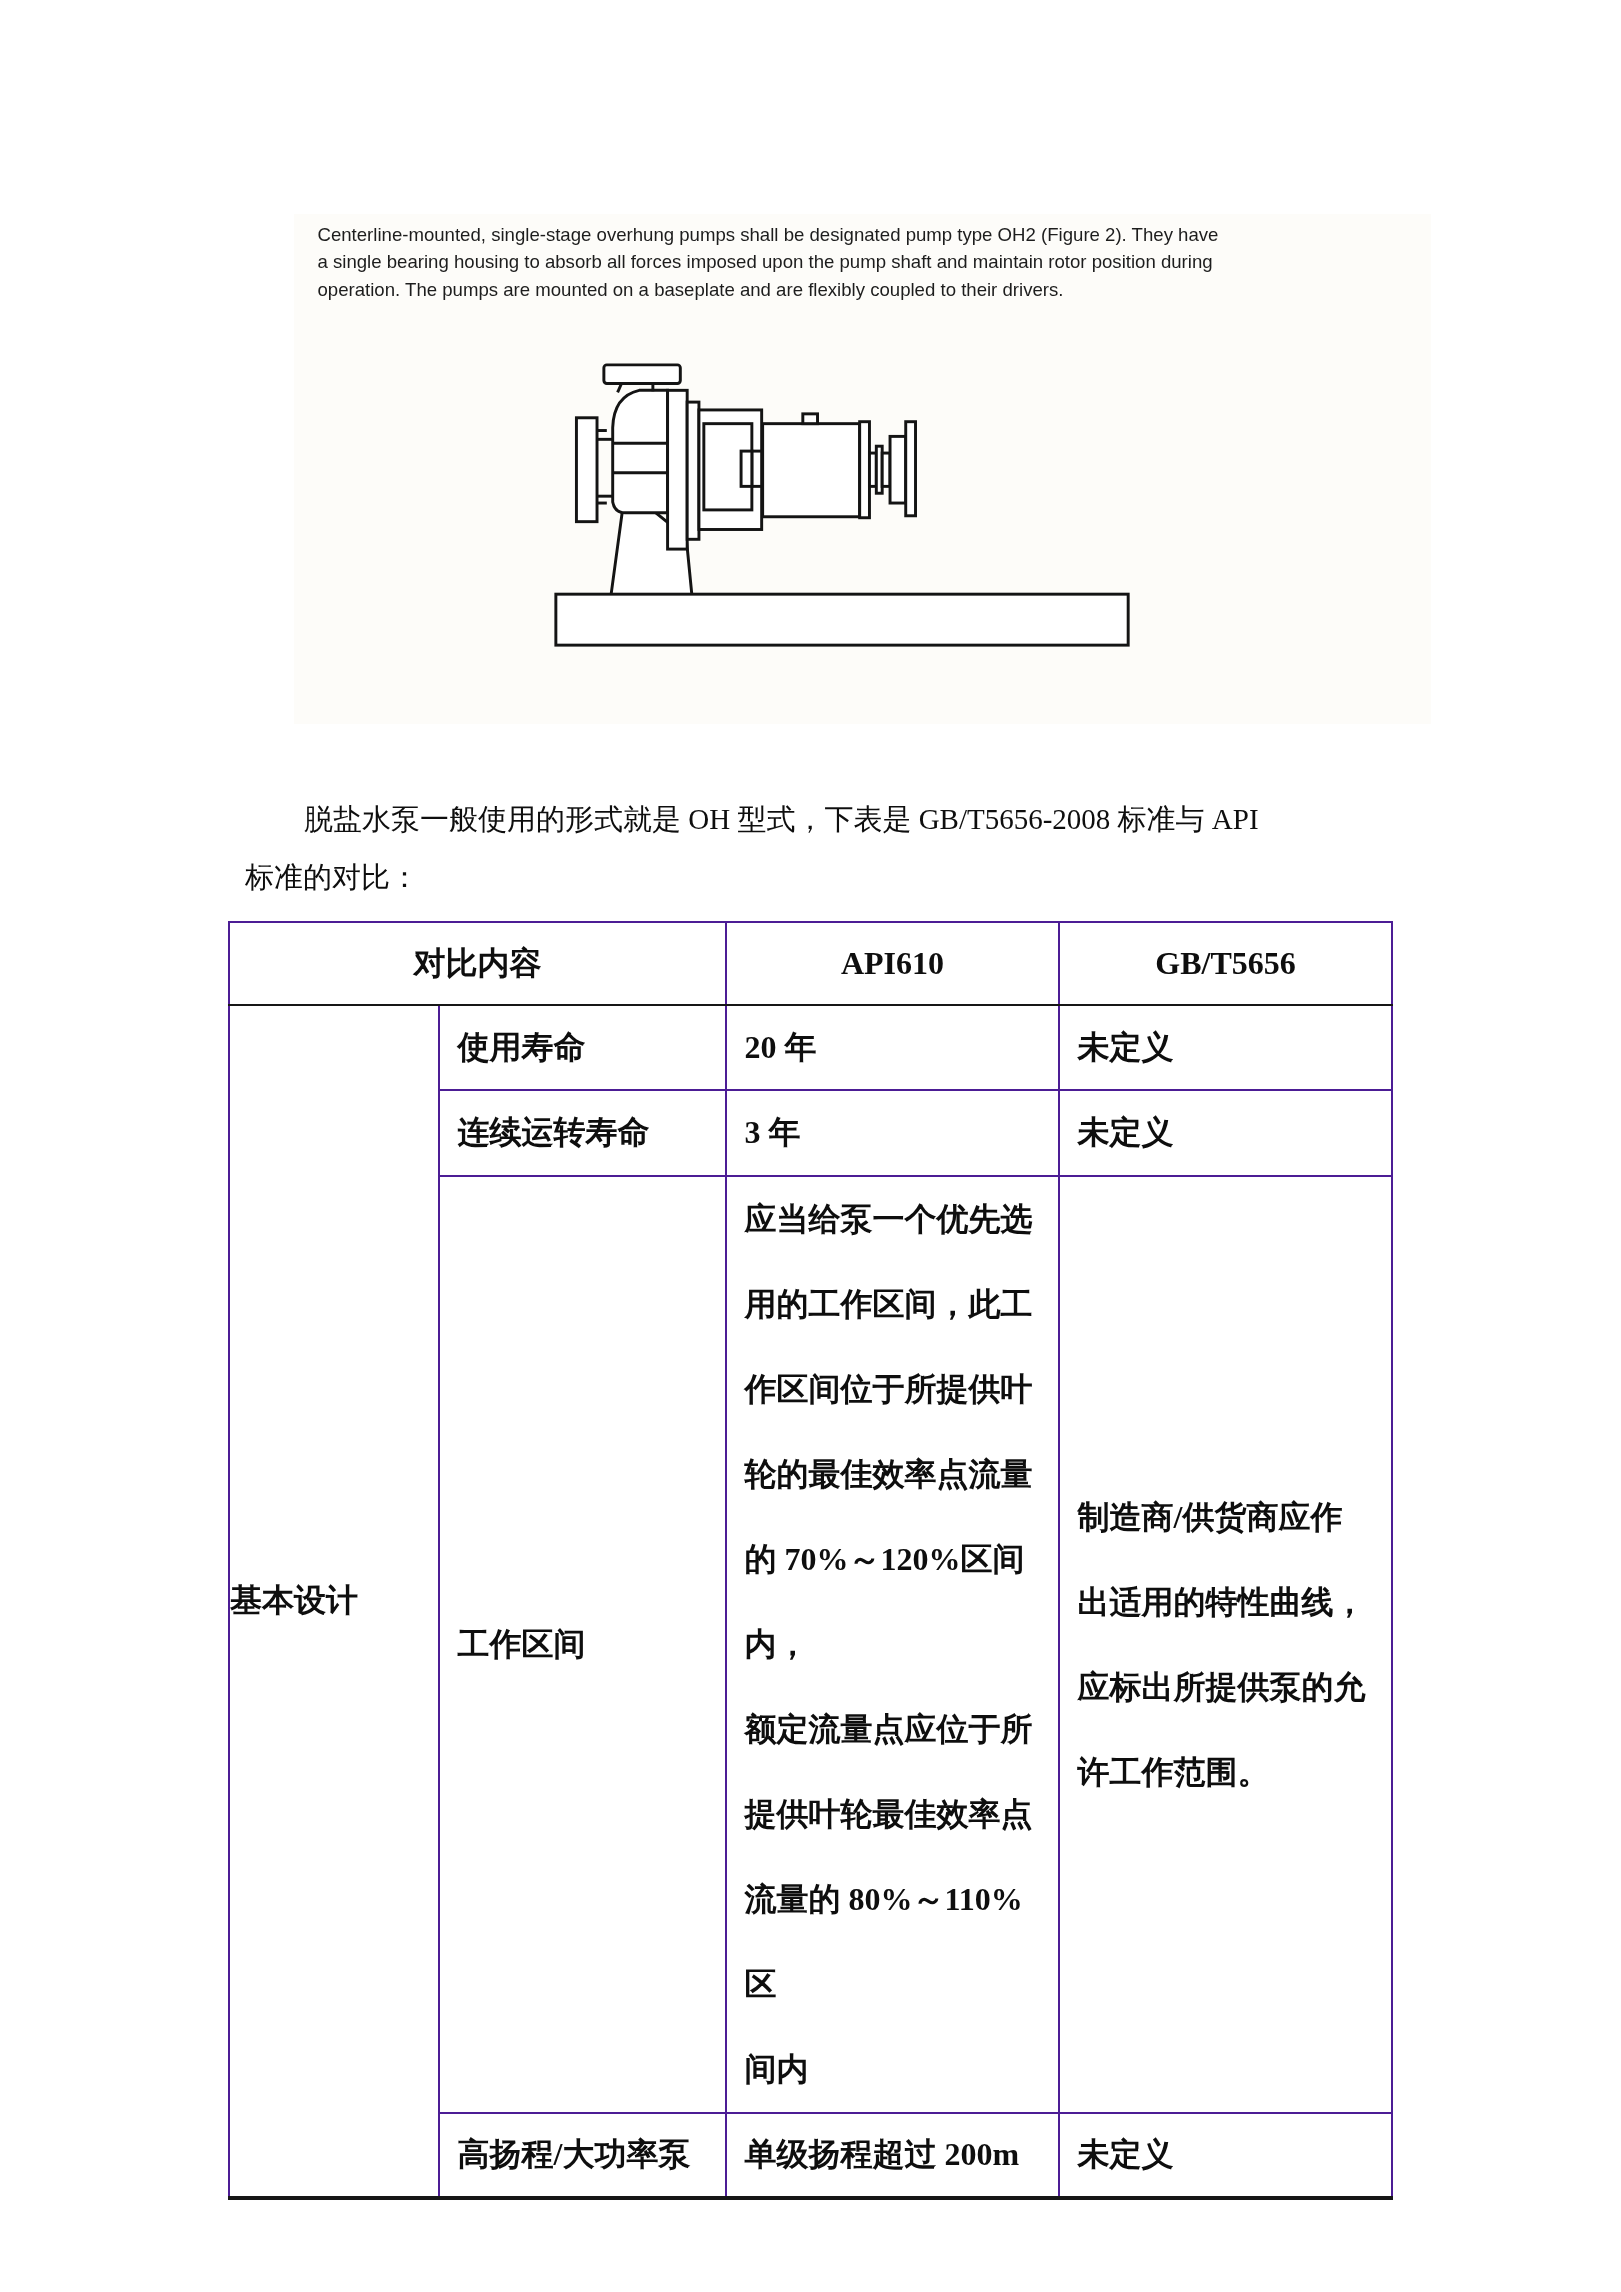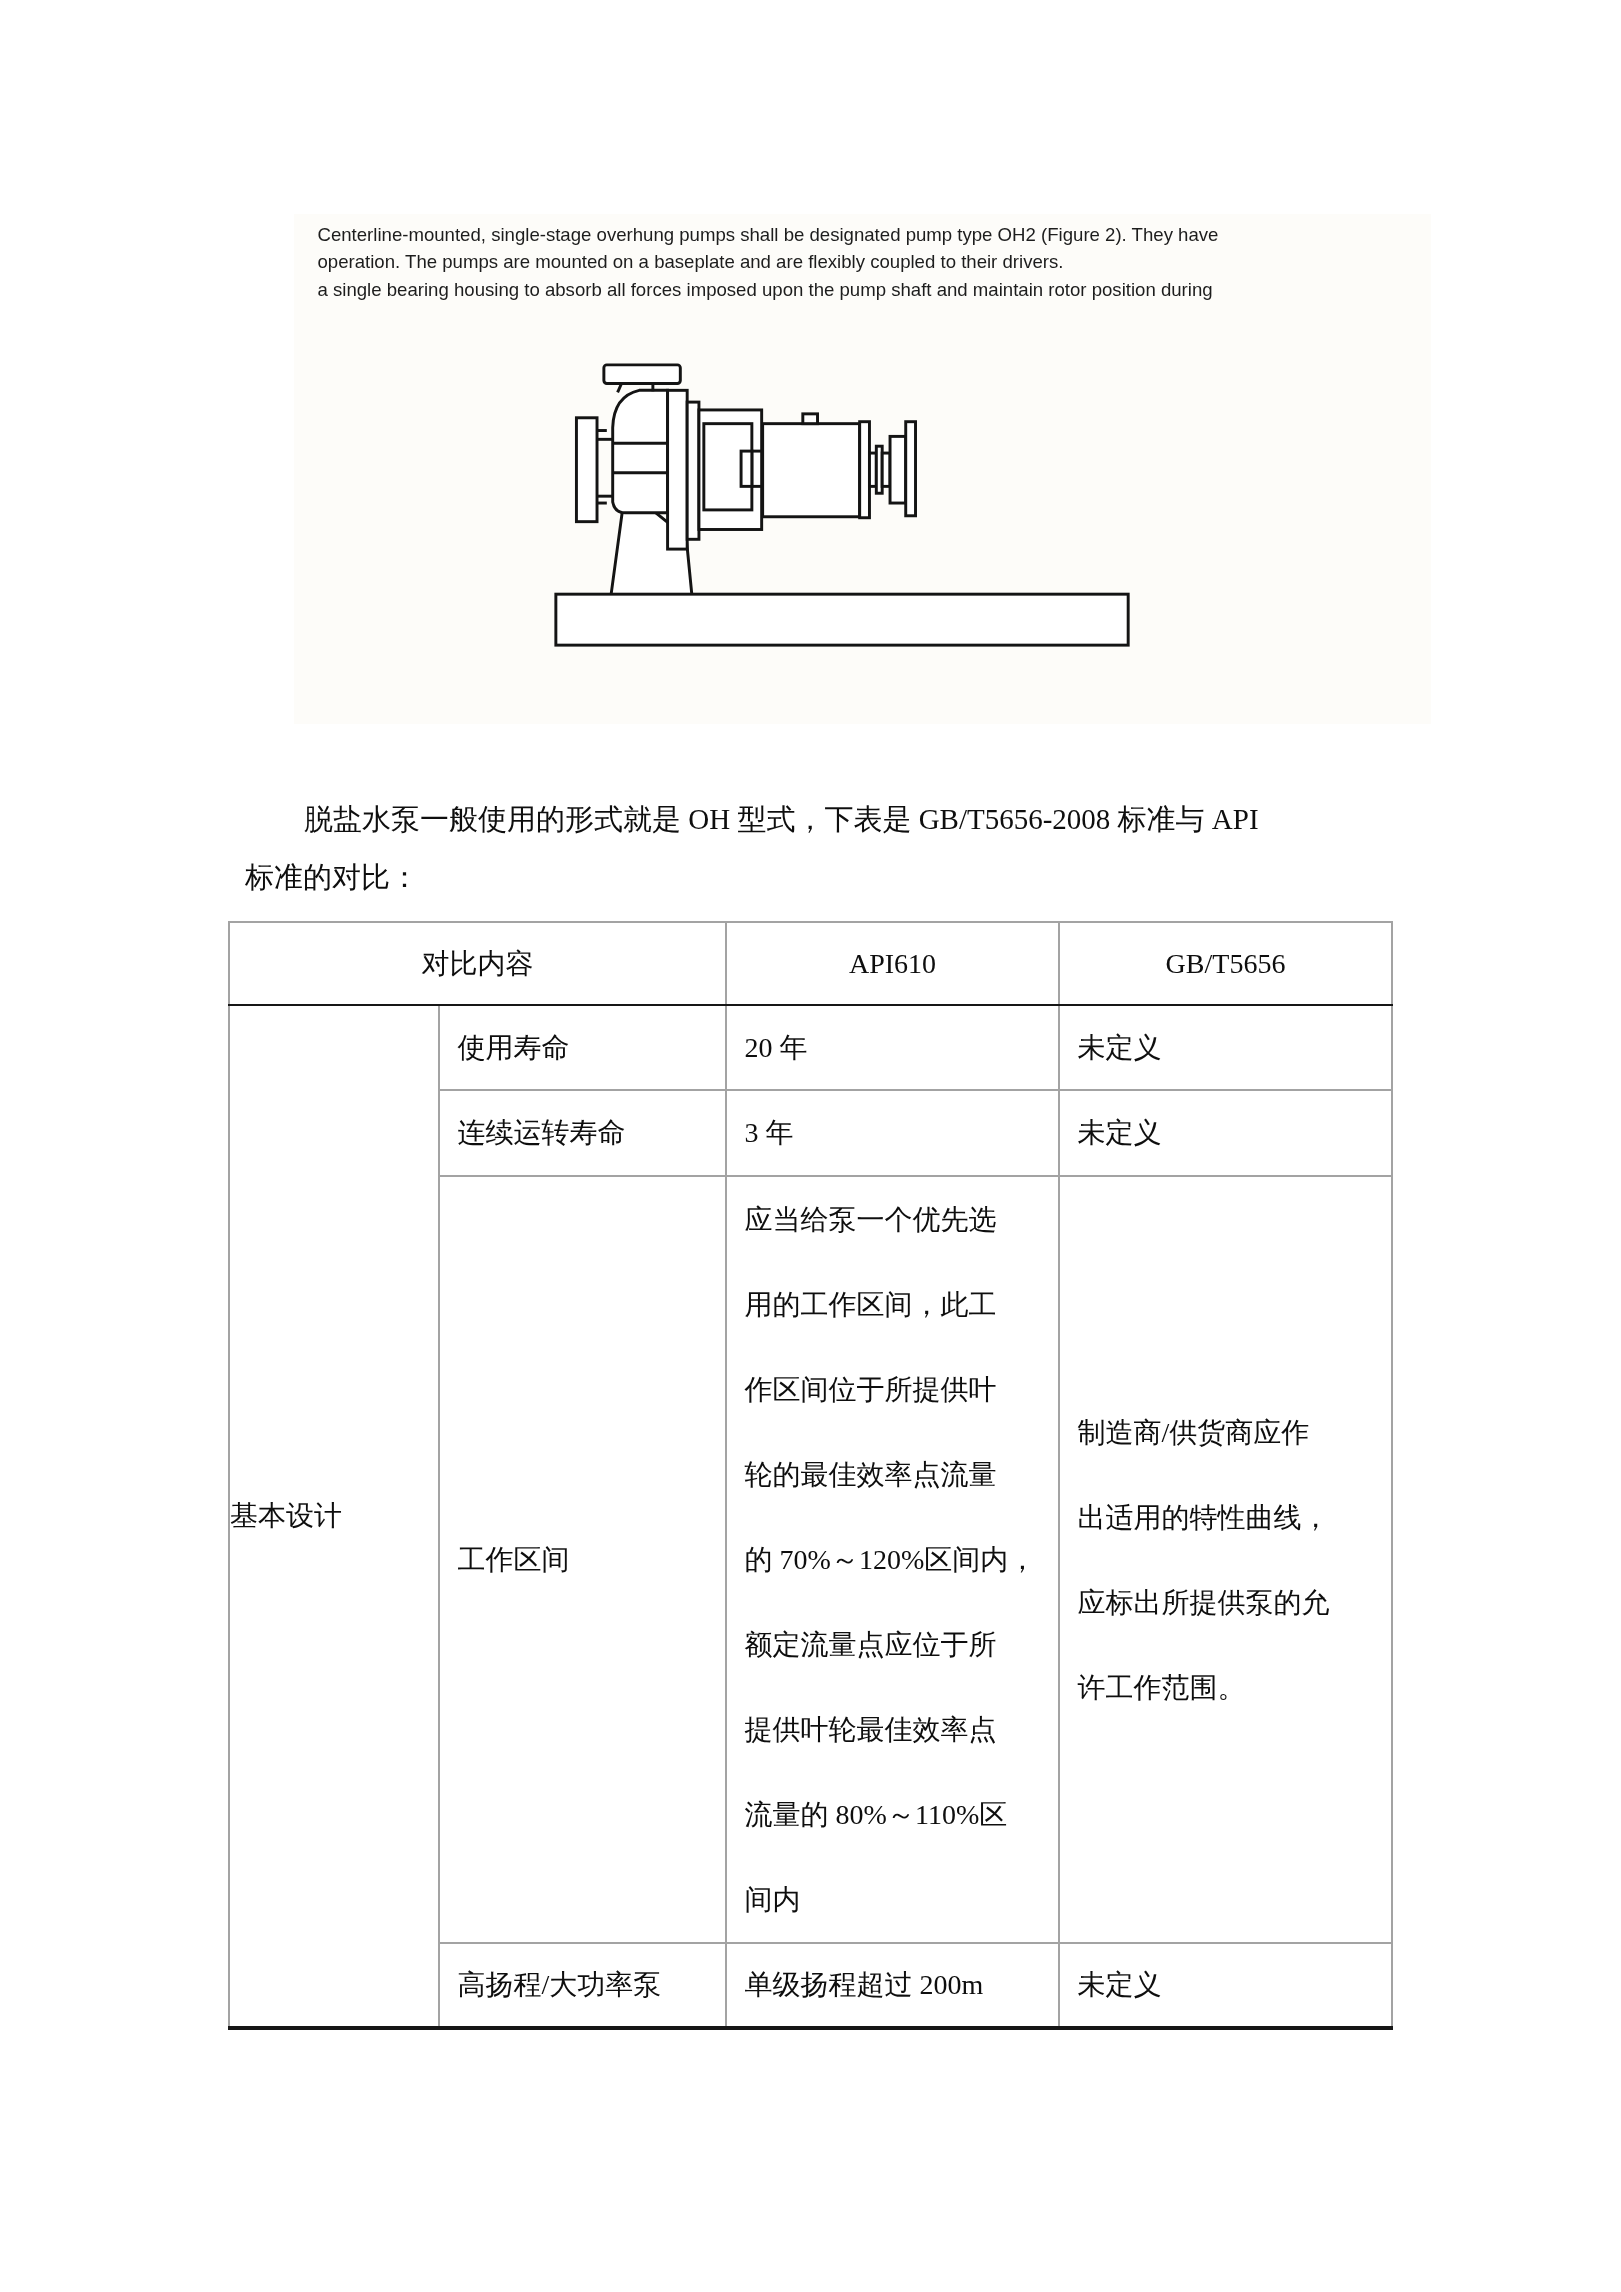--- a/index.html
+++ b/index.html
@@ -62,25 +62,25 @@
   .cmp-table {
     position: absolute;
     left: 228px; top: 921px;
     width: 1163px;
     border-collapse: collapse;
     table-layout: fixed;
     border: 2.9px solid #161616;
     border-bottom: 4.9px solid #161616;
   }
   .cmp-table th, .cmp-table td {
-    border: 2px solid #a3a3a3;
-    font-size: 28px;
+    border: 2px solid #4c1d95;
+    font-size: 32px;
     color: #0e0e0e;
     vertical-align: middle;
-    font-weight: normal;
+    font-weight: bold;
   }
   .cmp-table tr.header-row { height: 83px; }
   .cmp-table tr.header-row th { text-align: center; border-bottom: 2.9px solid #161616; }
   .cmp-table tr.row-1 { height: 85px; }
   .cmp-table tr.row-2 { height: 86px; }
   .cmp-table tr.row-3 { height: 767px; }
   .cmp-table tr.row-4 { height: 85px; }
   .cmp-table td.group-cell { text-align: left; }
   .cmp-table td.item-cell, .cmp-table td.val-cell {
     text-align: left;
@@ -91,22 +91,22 @@
     white-space: pre-line;
     line-height: 85px;
   }
 </style>
 </head>
 <body>
 
 <div class="scan-block">
   <div class="scan-text">
     <div>Centerline-mounted, single-stage overhung pumps shall be designated pump type OH2 (Figure 2). They have</div>
+    <div>a single bearing housing to absorb all forces imposed upon the pump shaft and maintain rotor position during</div>
     <div>operation. The pumps are mounted on a baseplate and are flexibly coupled to their drivers.</div>
-    <div>a single bearing housing to absorb all forces imposed upon the pump shaft and maintain rotor position during</div>
   </div>
 
   <div class="pump-figure">
     <svg viewBox="0 0 600 310">
       <g fill="#ffffff" stroke="#141414" stroke-width="3" stroke-linejoin="miter">
 
         <polygon points="63,249 78,138 140,188 146,249"></polygon>
 
         <rect x="7" y="246" width="584" height="52"></rect>
 

